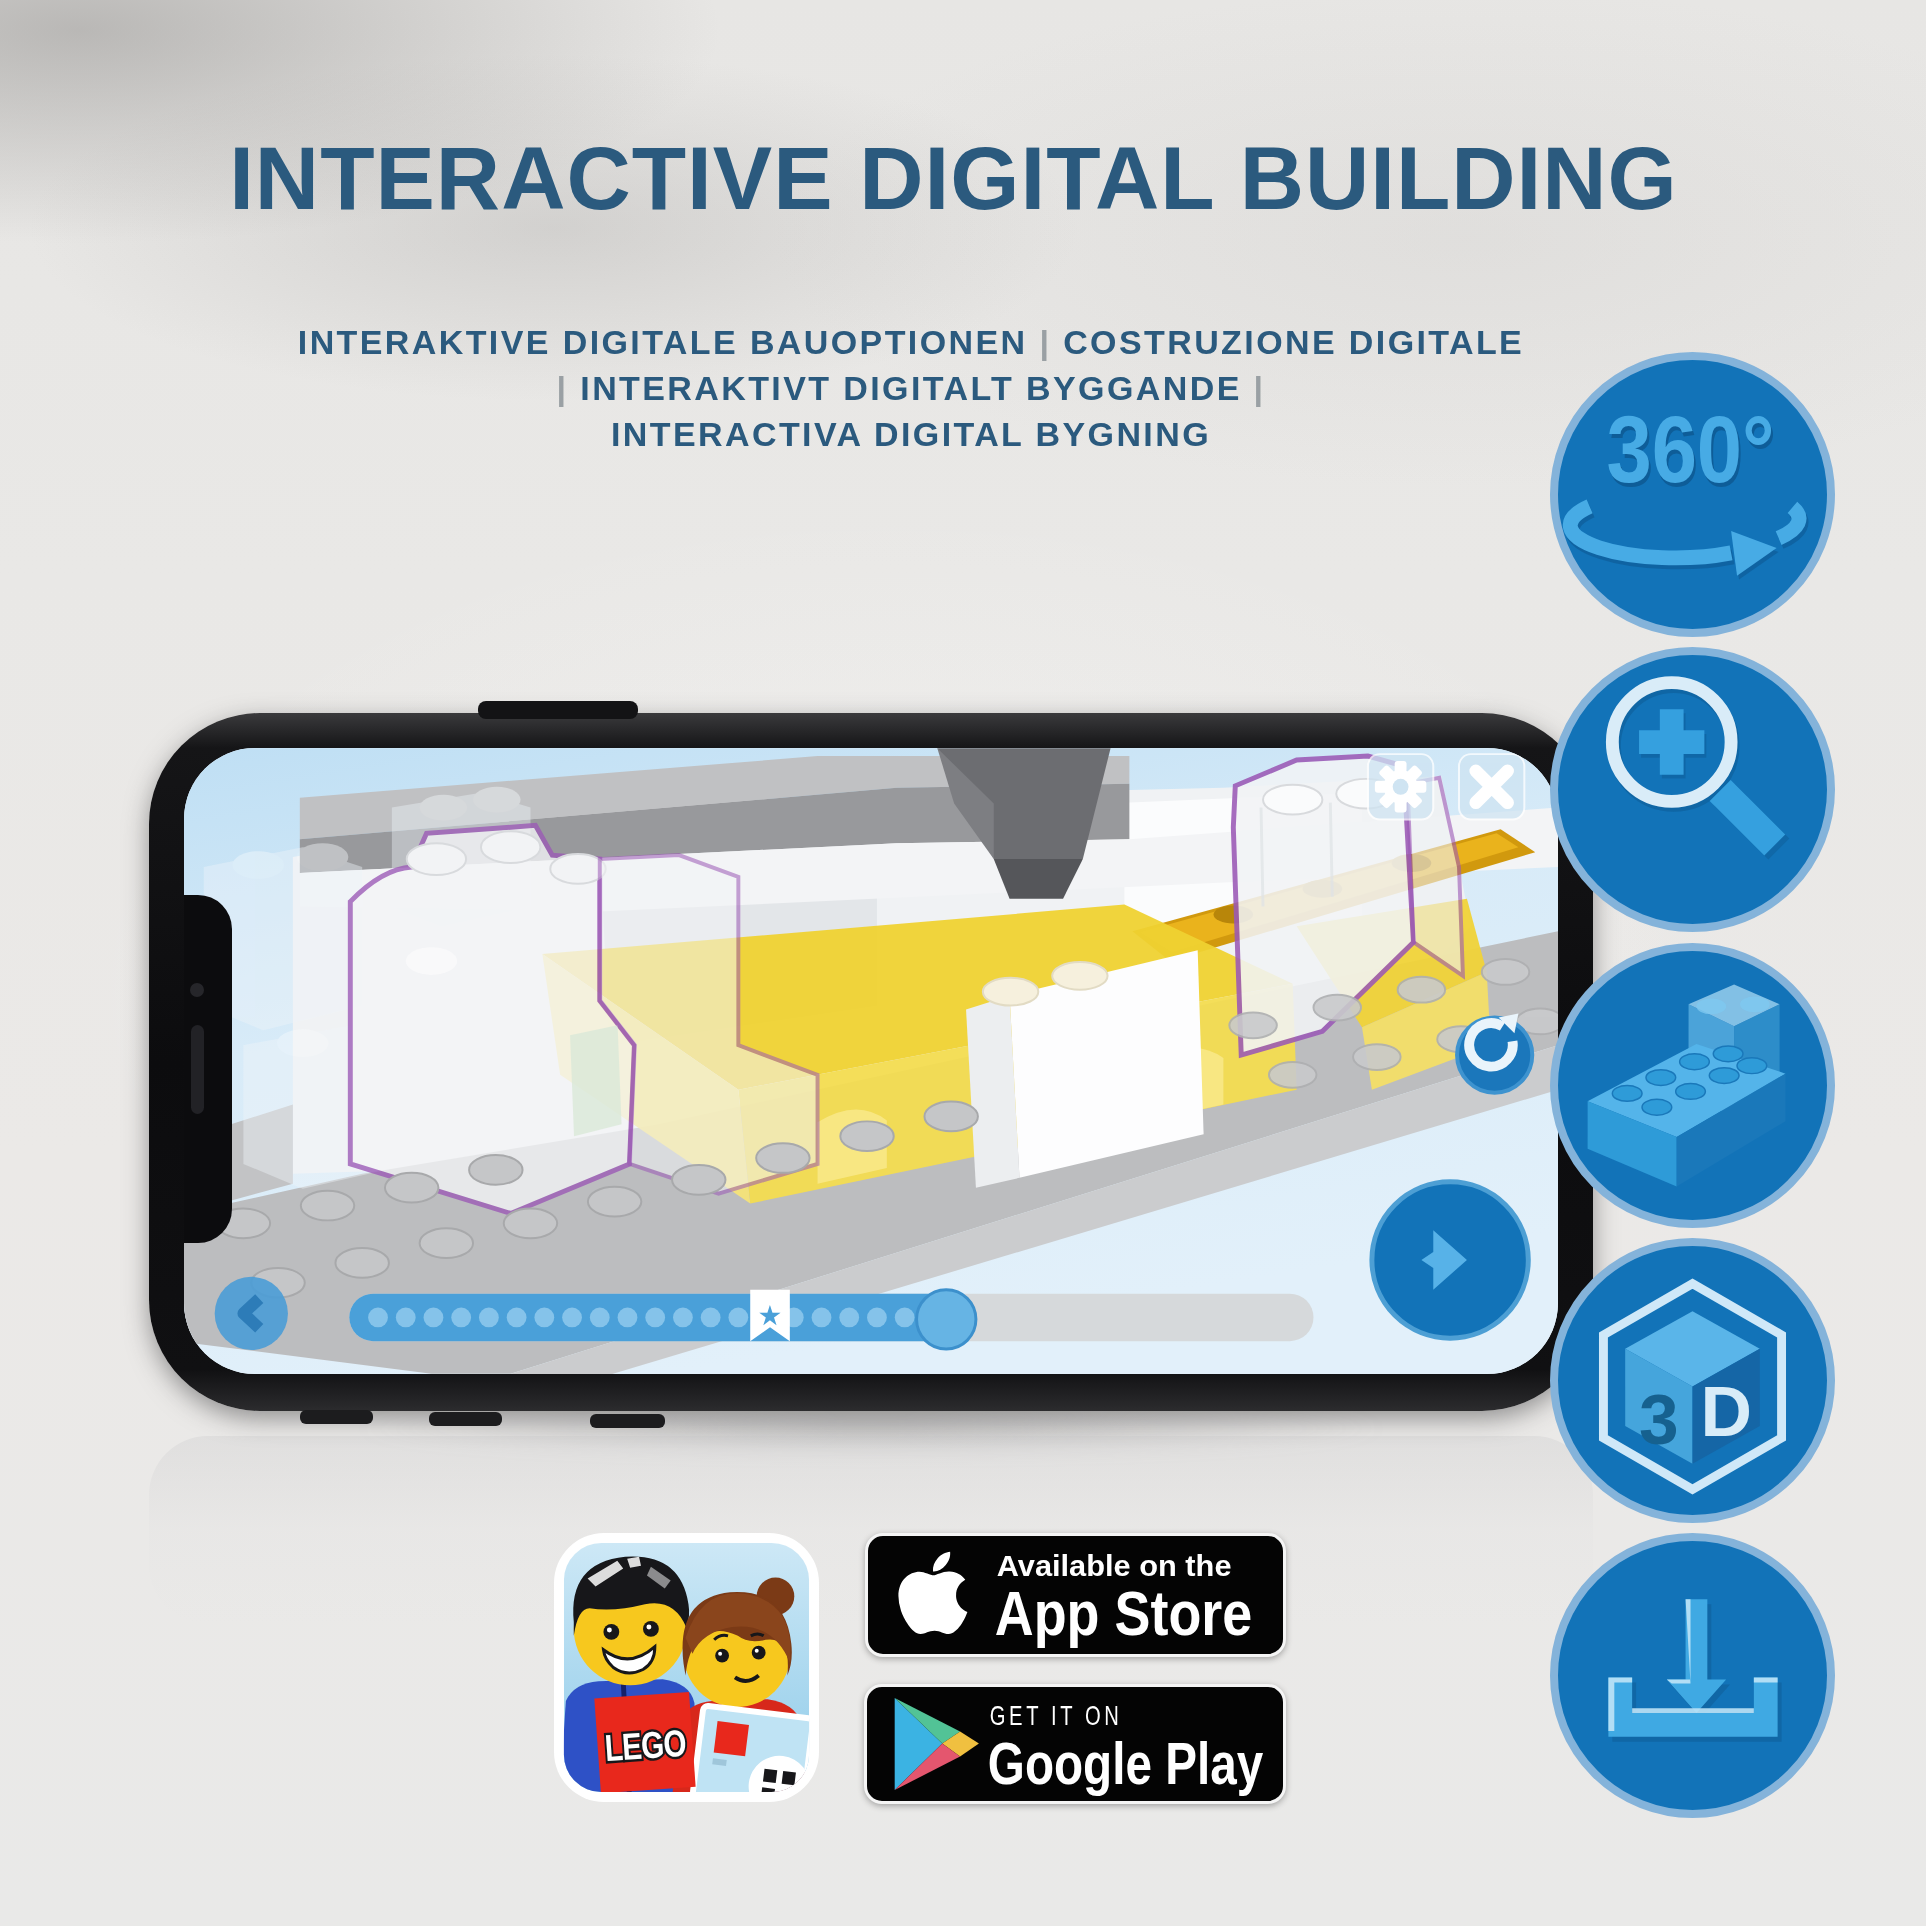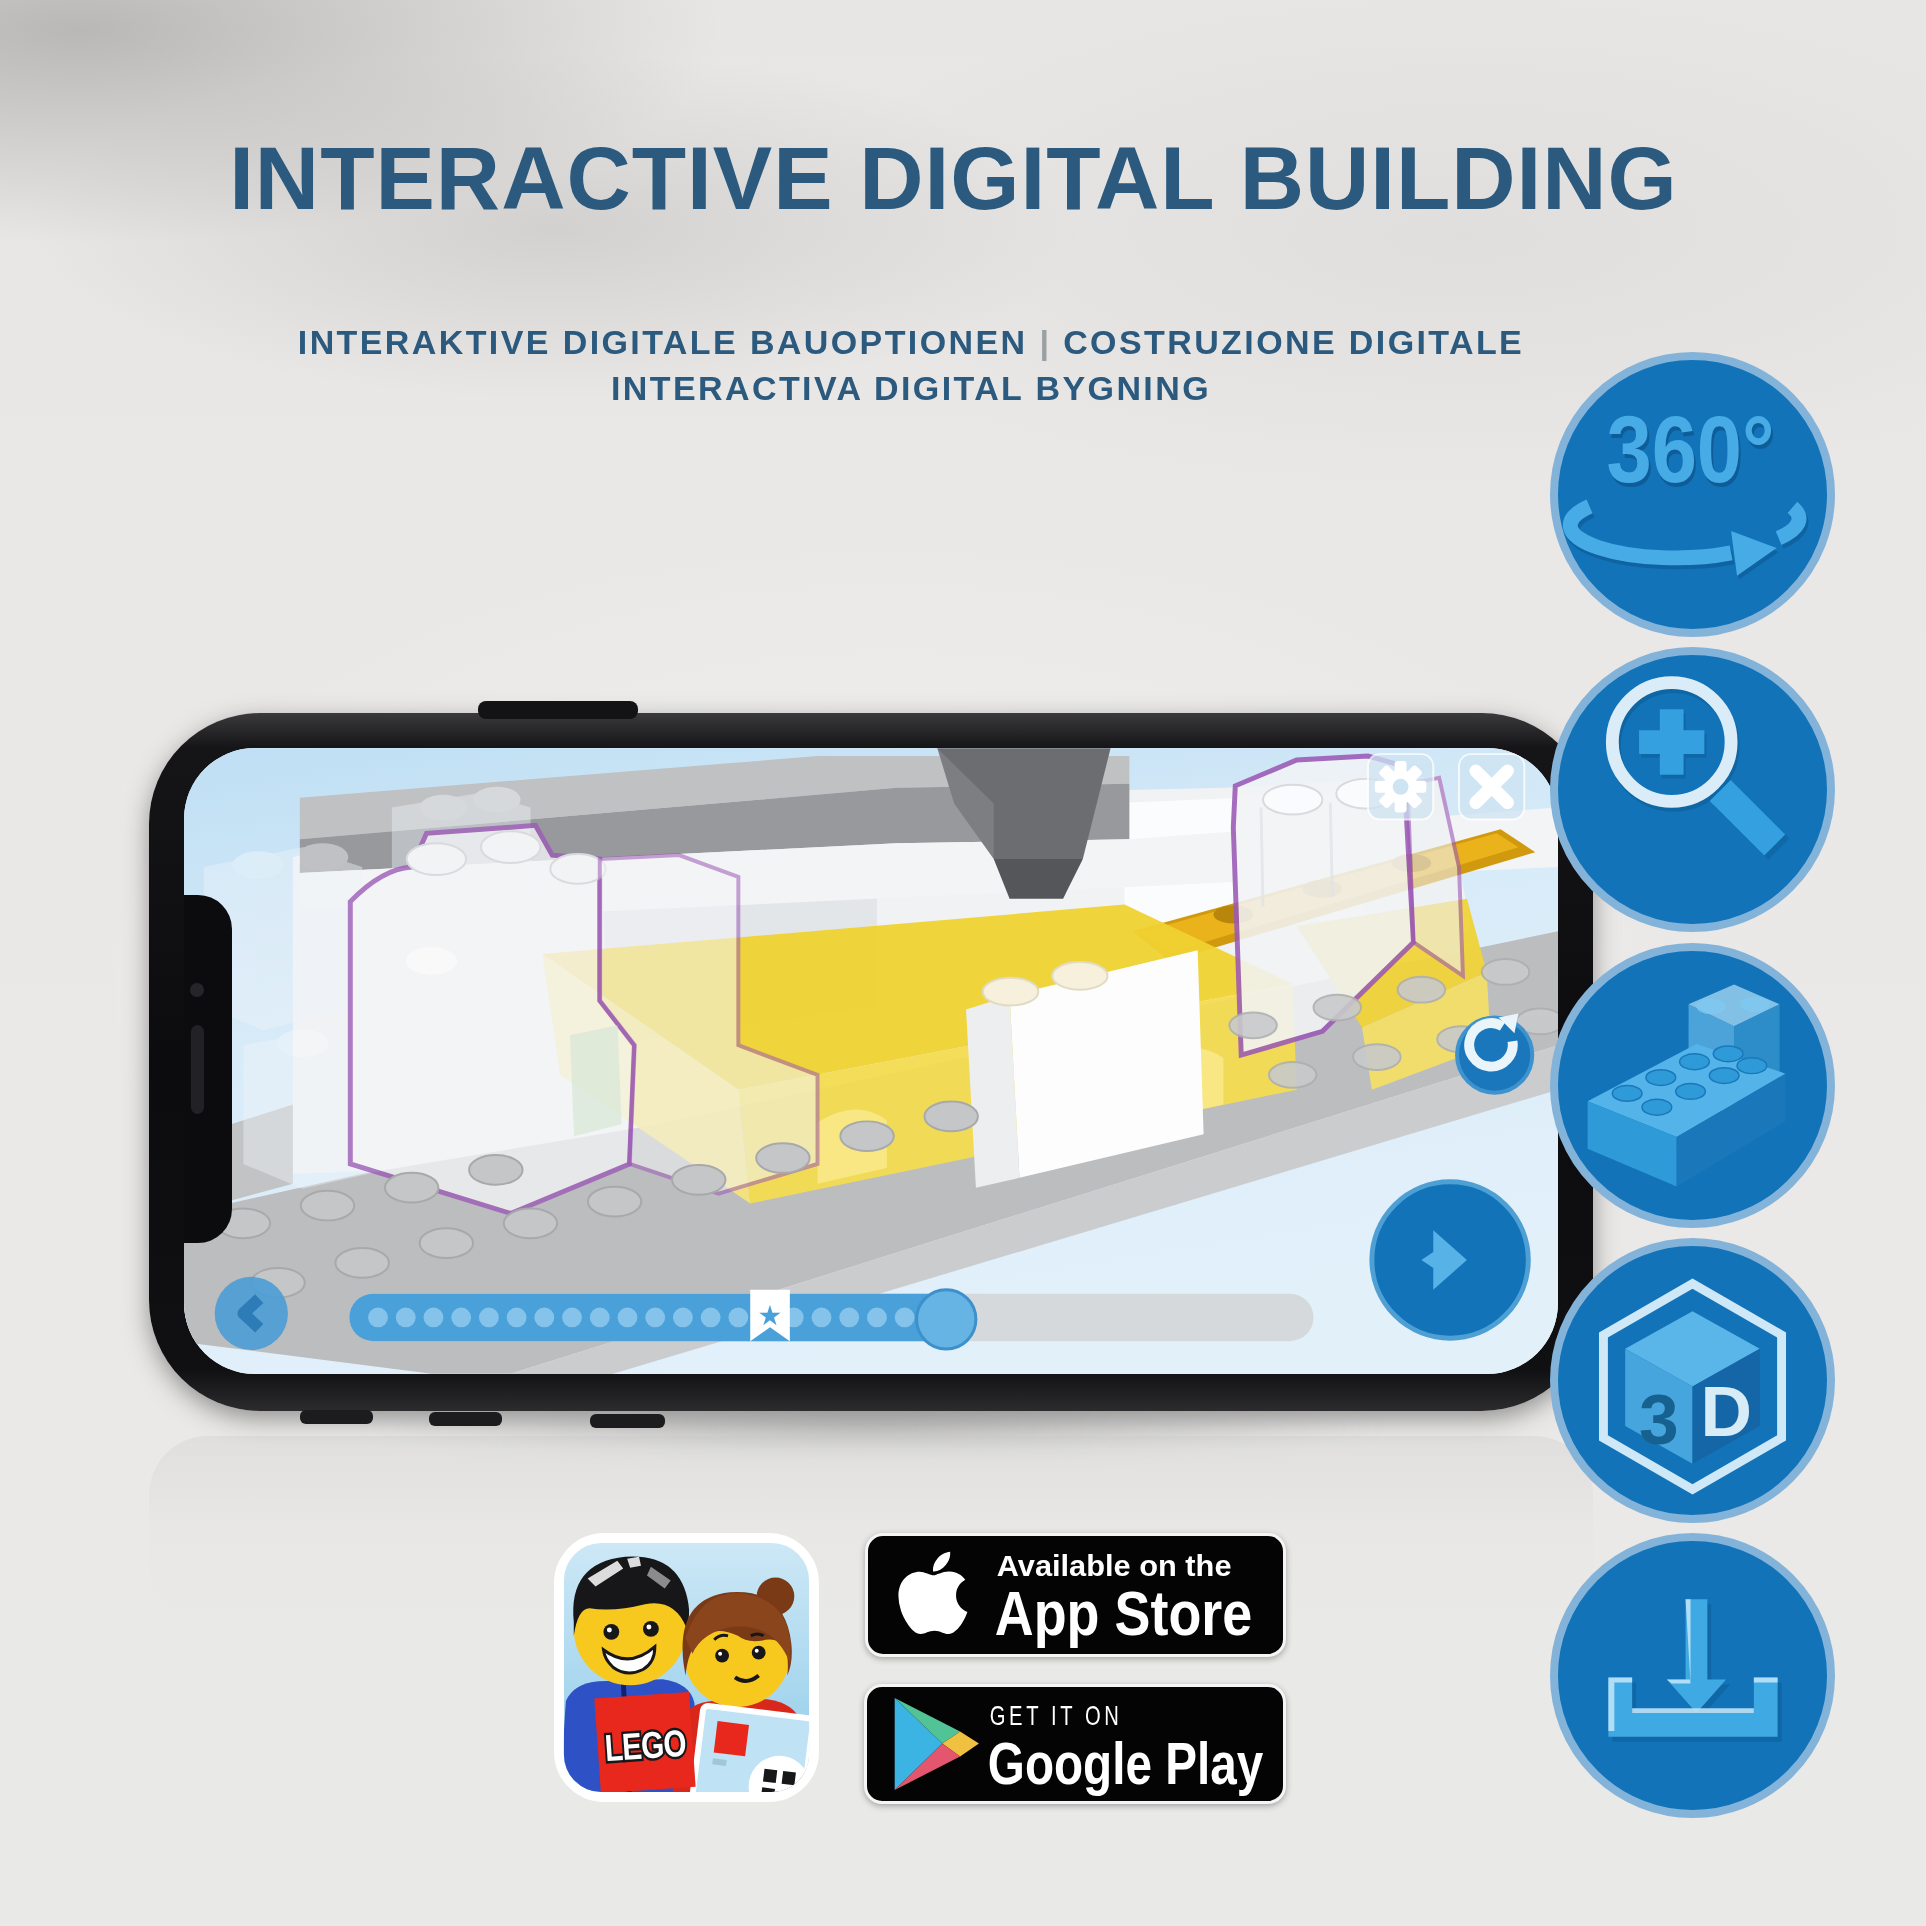--- a/index.html
+++ b/index.html
@@ -18,20 +18,21 @@
     radial-gradient(990px 356px at 1465px 238px, rgba(205,203,201,0.30), rgba(205,203,201,0) 70%),
     radial-gradient(1089px 644px at 891px 990px, rgba(250,250,249,0.45), rgba(250,250,249,0) 75%),
     linear-gradient(180deg,#e7e6e4 0%,#e9e8e6 30%,#ebe9e7 60%,#e9e9e8 100%);"></div>
 
 <div class="abs" id="title" style="left:-10px;top:127px;width:1927px;text-align:center;
   color:#2b5a7e;font-weight:bold;font-size:89px;letter-spacing:1px;white-space:nowrap;">INTERACTIVE DIGITAL BUILDING</div>
 
 <div class="abs" id="subs" style="left:0;top:319px;width:1822px;text-align:center;
   color:#2b5a7e;font-weight:bold;font-size:34px;letter-spacing:2.4px;line-height:46px;white-space:nowrap;">
   <div>INTERAKTIVE DIGITALE BAUOPTIONEN <span style="color:#9aa0a4">|</span> COSTRUZIONE DIGITALE</div>
+  <div><span style="color:#9aa0a4">|</span> INTERAKTIVT DIGITALT BYGGANDE <span style="color:#9aa0a4">|</span></div>
   <div>INTERACTIVA DIGITAL BYGNING</div>
 </div>
 
 <div class="abs" style="left:178px;top:1394px;width:1386px;height:69px;
   background:radial-gradient(50% 50% at 50% 50%, rgba(125,125,127,0.38), rgba(125,125,127,0) 75%);filter:blur(9px);"></div>
 
 <div class="abs" style="left:149px;top:1436px;width:1444px;height:188px;border-radius:59px;
   background:linear-gradient(180deg, rgba(200,200,202,0.30), rgba(215,215,217,0.10) 50%, rgba(220,220,222,0) 100%);"></div>
 
 <div class="abs" id="phone" style="left:149px;top:713px;width:1444px;height:698px;border-radius:111px;

